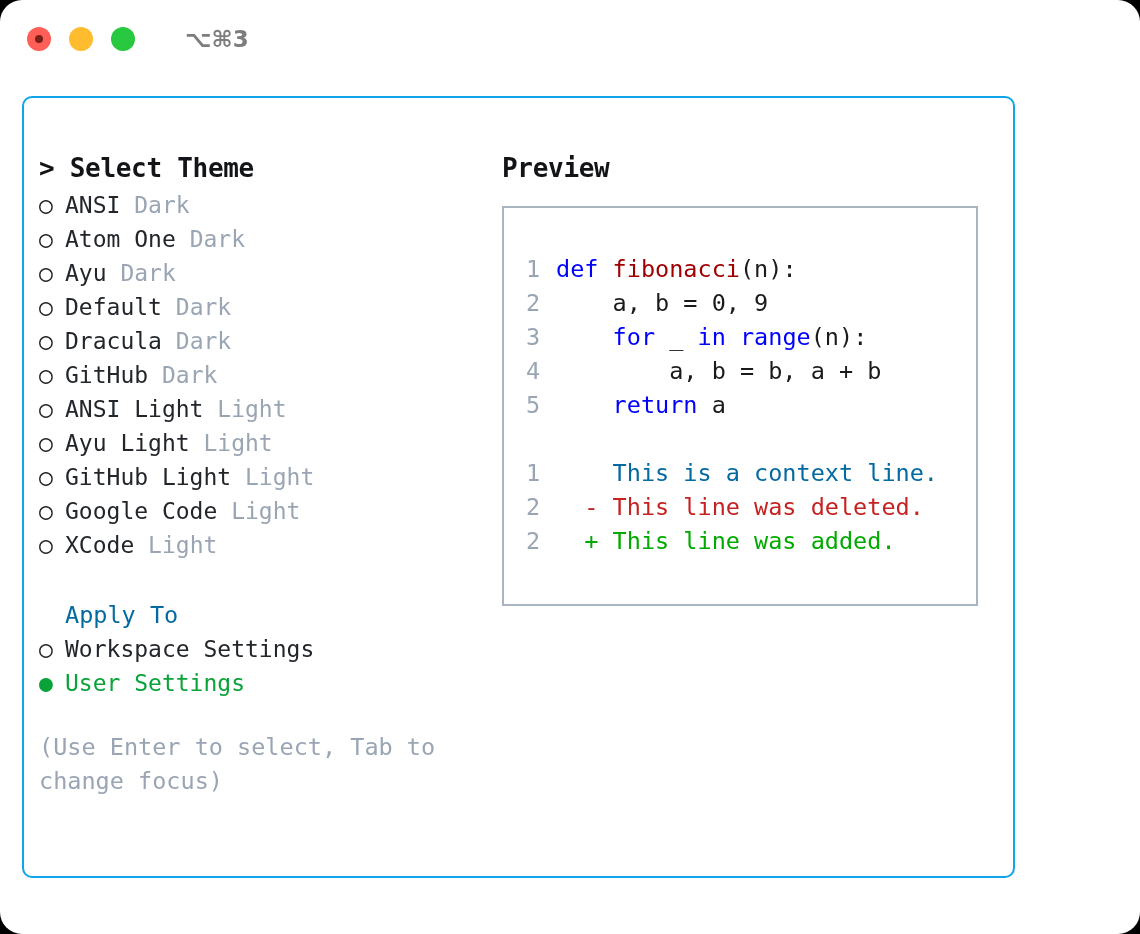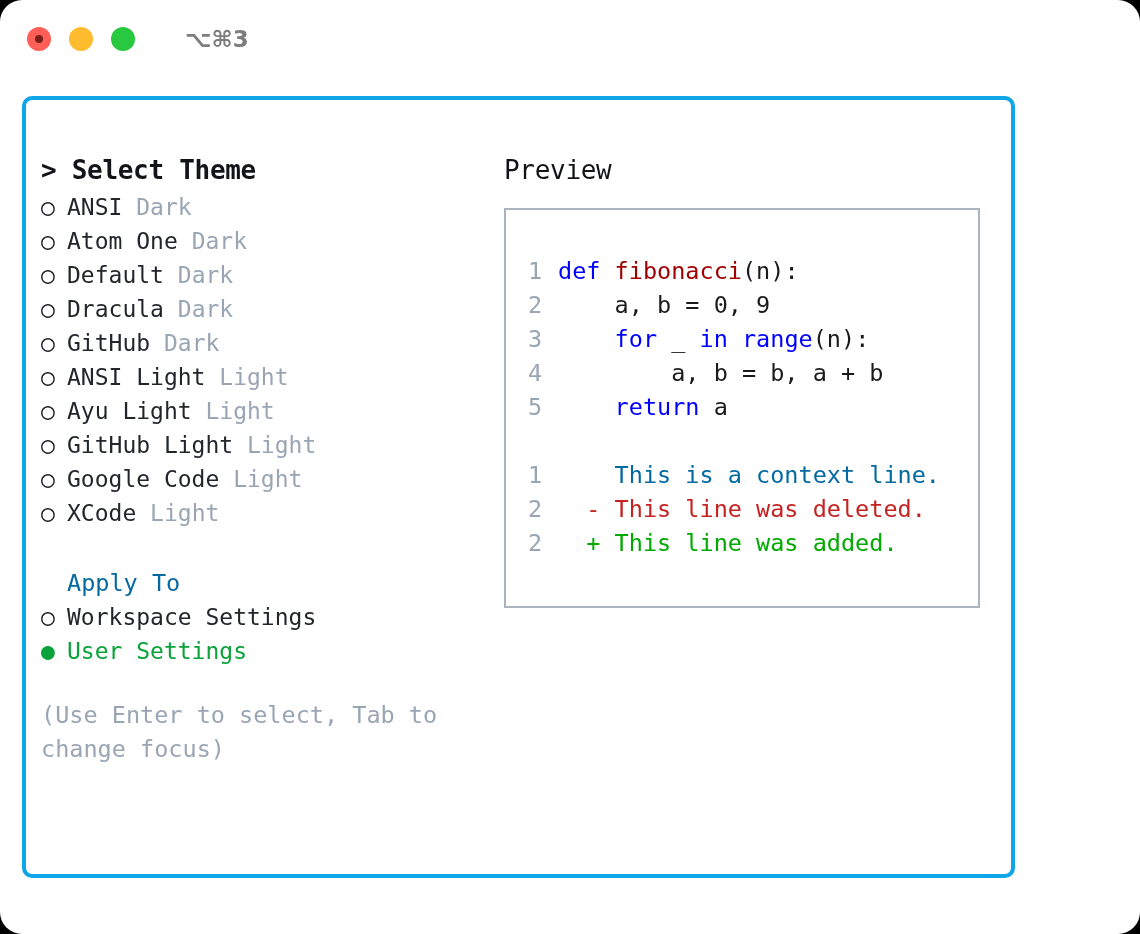--- a/index.html
+++ b/index.html
@@ -68,21 +68,21 @@
     white-space: pre;
   }
 
   
   .panel {
     position: absolute;
     left: 22px;
     top: 96px;
     width: 993px;
     height: 782px;
-    border: 4px solid #0ea5e9;
+    border: 2px solid #0ea5e9;
     border-radius: 10px;
     box-sizing: border-box;
     background: #ffffff;
   }
 
   
   .left-col {
     position: absolute;
     left: 15px;
     top: 50px;
@@ -137,21 +137,21 @@
 
   
   .right-col {
     position: absolute;
     left: 478px;
     top: 50px;
     width: 500px;
   }
   .preview-title {
     font-size: 26px;
-    font-weight: 400;
+    font-weight: 700;
     color: #121417;
     line-height: 40px;
     letter-spacing: -0.3px;
   }
   .preview-box {
     margin-top: 18px;
     width: 476px;
     height: 400px;
     border: 2px solid #aab3c0;
     box-sizing: border-box;
@@ -192,20 +192,21 @@
     <div class="shortcut">⌥⌘3</div>
   </div>
 
   <div class="panel">
 
     <div class="left-col">
       <div class="header-row">&gt; Select Theme</div>
       <div id="theme-rows">
           <div class="row"><span class="bullet">○</span><span class="label">ANSI</span><span class="variant"> Dark</span></div>
           <div class="row"><span class="bullet">○</span><span class="label">Atom One</span><span class="variant"> Dark</span></div>
+          <div class="row"><span class="bullet">○</span><span class="label">Ayu</span><span class="variant"> Dark</span></div>
           <div class="row"><span class="bullet">○</span><span class="label">Default</span><span class="variant"> Dark</span></div>
           <div class="row"><span class="bullet">○</span><span class="label">Dracula</span><span class="variant"> Dark</span></div>
           <div class="row"><span class="bullet">○</span><span class="label">GitHub</span><span class="variant"> Dark</span></div>
           <div class="row"><span class="bullet">○</span><span class="label">ANSI Light</span><span class="variant"> Light</span></div>
           <div class="row"><span class="bullet">○</span><span class="label">Ayu Light</span><span class="variant"> Light</span></div>
           <div class="row"><span class="bullet">○</span><span class="label">GitHub Light</span><span class="variant"> Light</span></div>
           <div class="row"><span class="bullet">○</span><span class="label">Google Code</span><span class="variant"> Light</span></div>
           <div class="row"><span class="bullet">○</span><span class="label">XCode</span><span class="variant"> Light</span></div>
         </div>
 

